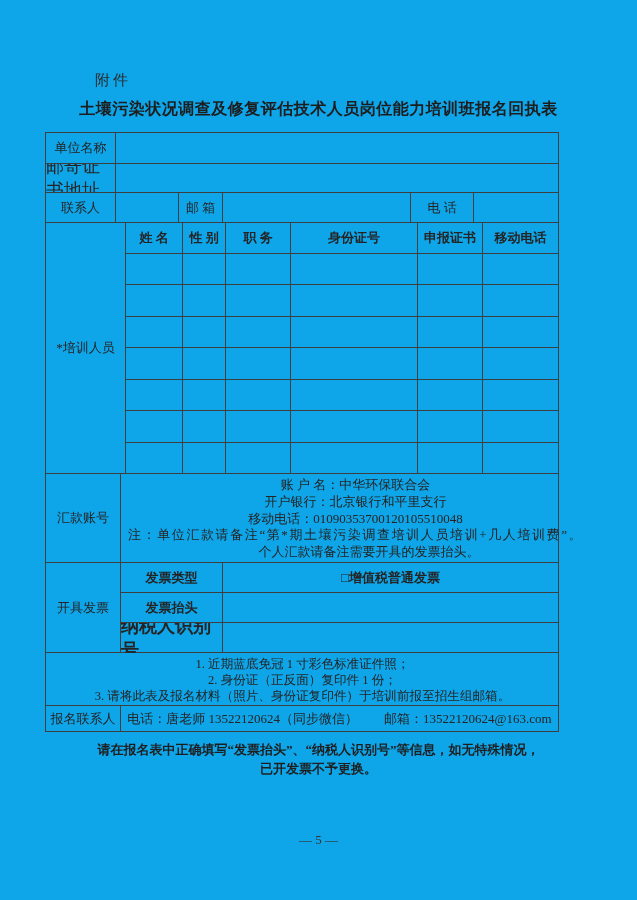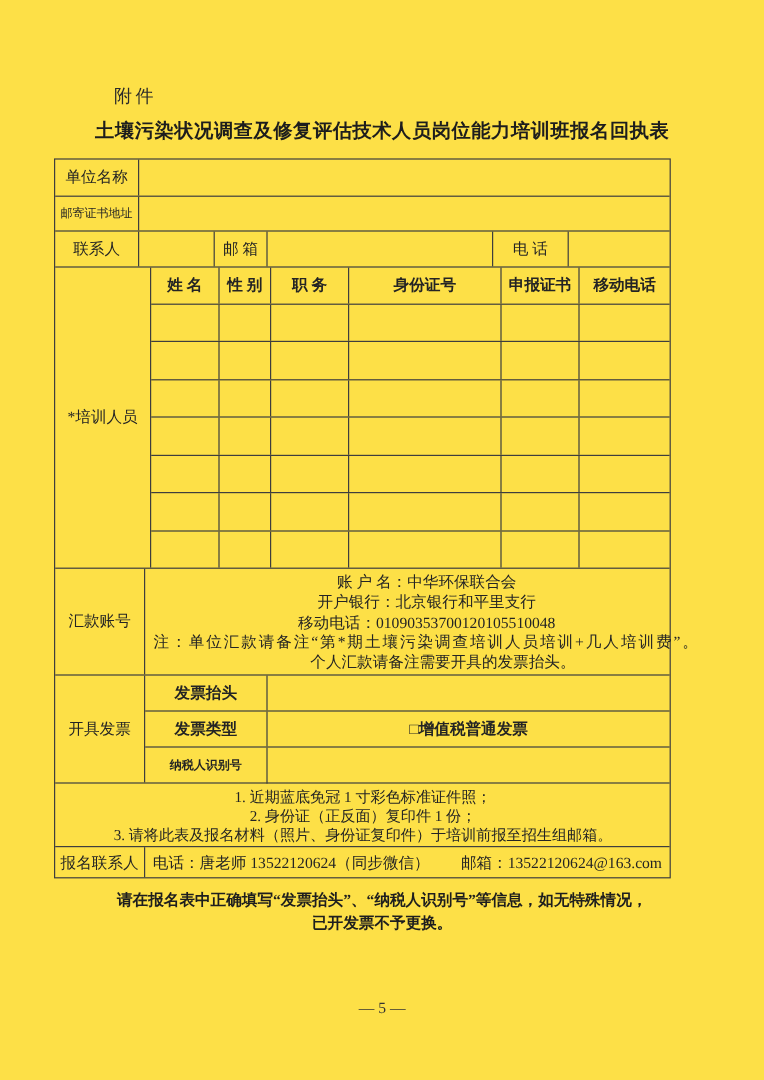--- a/index.html
+++ b/index.html
@@ -1,20 +1,20 @@
 <!DOCTYPE html>
 <html><head>
 <meta charset="utf-8">
 <style>
   * { box-sizing: border-box; margin: 0; padding: 0; }
   html,body { width: 637px; height: 900px; }
   body { background: #e9e9e9; font-family: "Liberation Serif", "DejaVu Serif", serif; }
   .page {
     position: relative; width: 637px; height: 900px;
-    background: #fde047; color: #222; overflow: hidden;
+    background: #0ea5e9; color: #222; overflow: hidden;
   }
   .attachment { position: absolute; top: 71px; left: 95px; font-size: 15px; letter-spacing: 3px; color: #2a2a2a; }
   .doc-title {
     position: absolute; top: 99px; left: 0; width: 100%;
     text-align: center; font-weight: bold; font-size: 16px; letter-spacing: 0.5px; color: #1d1d1d;
   }
   .tbl {
     position: absolute; left: 45px; top: 132px; width: 514px; height: 600px;
     border: 1px solid #3e3e3e; display: flex; flex-direction: column;
     font-size: 13px; color: #242424;
@@ -41,21 +41,21 @@
   #trainee-empty-rows .trow { display: flex; flex: 1 1 auto; border-bottom: 1px solid #3e3e3e; }
   #trainee-empty-rows .trow:last-child { border-bottom: none; }
   #trainee-empty-rows .cell { border-right: 1px solid #3e3e3e; }
   #trainee-empty-rows .cell:last-child { border-right: none; }
   .content { flex: 1 1 auto; padding: 3px 6px 2px 7px; display: block; border-right: none; text-align: center; }
   .remit-line { line-height: 16.8px; white-space: nowrap; }
   .remit-note { letter-spacing: 1.6px; }
   .remit-note2 { padding-left: 27px; }
   .tips-line { line-height: 15.8px; font-size: 12.6px; white-space: nowrap; }
   .tips-content { padding-top: 4px; }
-  .sm { font-size: 10px; letter-spacing: 0; }
+  .sm { font-size: 18px; letter-spacing: 0; }
   .footer-note {
     position: absolute; top: 740px; left: 0; width: 100%;
     text-align: center; font-weight: bold; font-size: 13px; line-height: 19px; color: #1e1e1e;
   }
   .page-num { position: absolute; top: 832px; left: 0; width: 100%; text-align: center; font-size: 13px; color: #333; }
 </style>
 </head>
 <body>
 
 <div class="page">
@@ -164,26 +164,26 @@
         <div class="remit-line">移动电话：01090353700120105510048</div>
         <div class="remit-line remit-note">注：单位汇款请备注“第*期土壤污染调查培训人员培训+几人培训费”。</div>
         <div class="remit-line remit-note2">个人汇款请备注需要开具的发票抬头。</div>
       </div>
     </div>
 
     <div class="row h90">
       <div class="cell w75">开具发票</div>
       <div class="vstack">
         <div class="row h30">
+          <div class="cell w102">发票类型</div>
+          <div class="cell fill">□增值税普通发票</div>
+        </div>
+        <div class="row h30">
           <div class="cell w102">发票抬头</div>
           <div class="cell fill"></div>
-        </div>
-        <div class="row h30">
-          <div class="cell w102">发票类型</div>
-          <div class="cell fill">□增值税普通发票</div>
         </div>
         <div class="row h30">
           <div class="cell w102 sm">纳税人识别号</div>
           <div class="cell fill"></div>
         </div>
       </div>
     </div>
 
     <div class="row h53">
       <div class="content tips-content">

